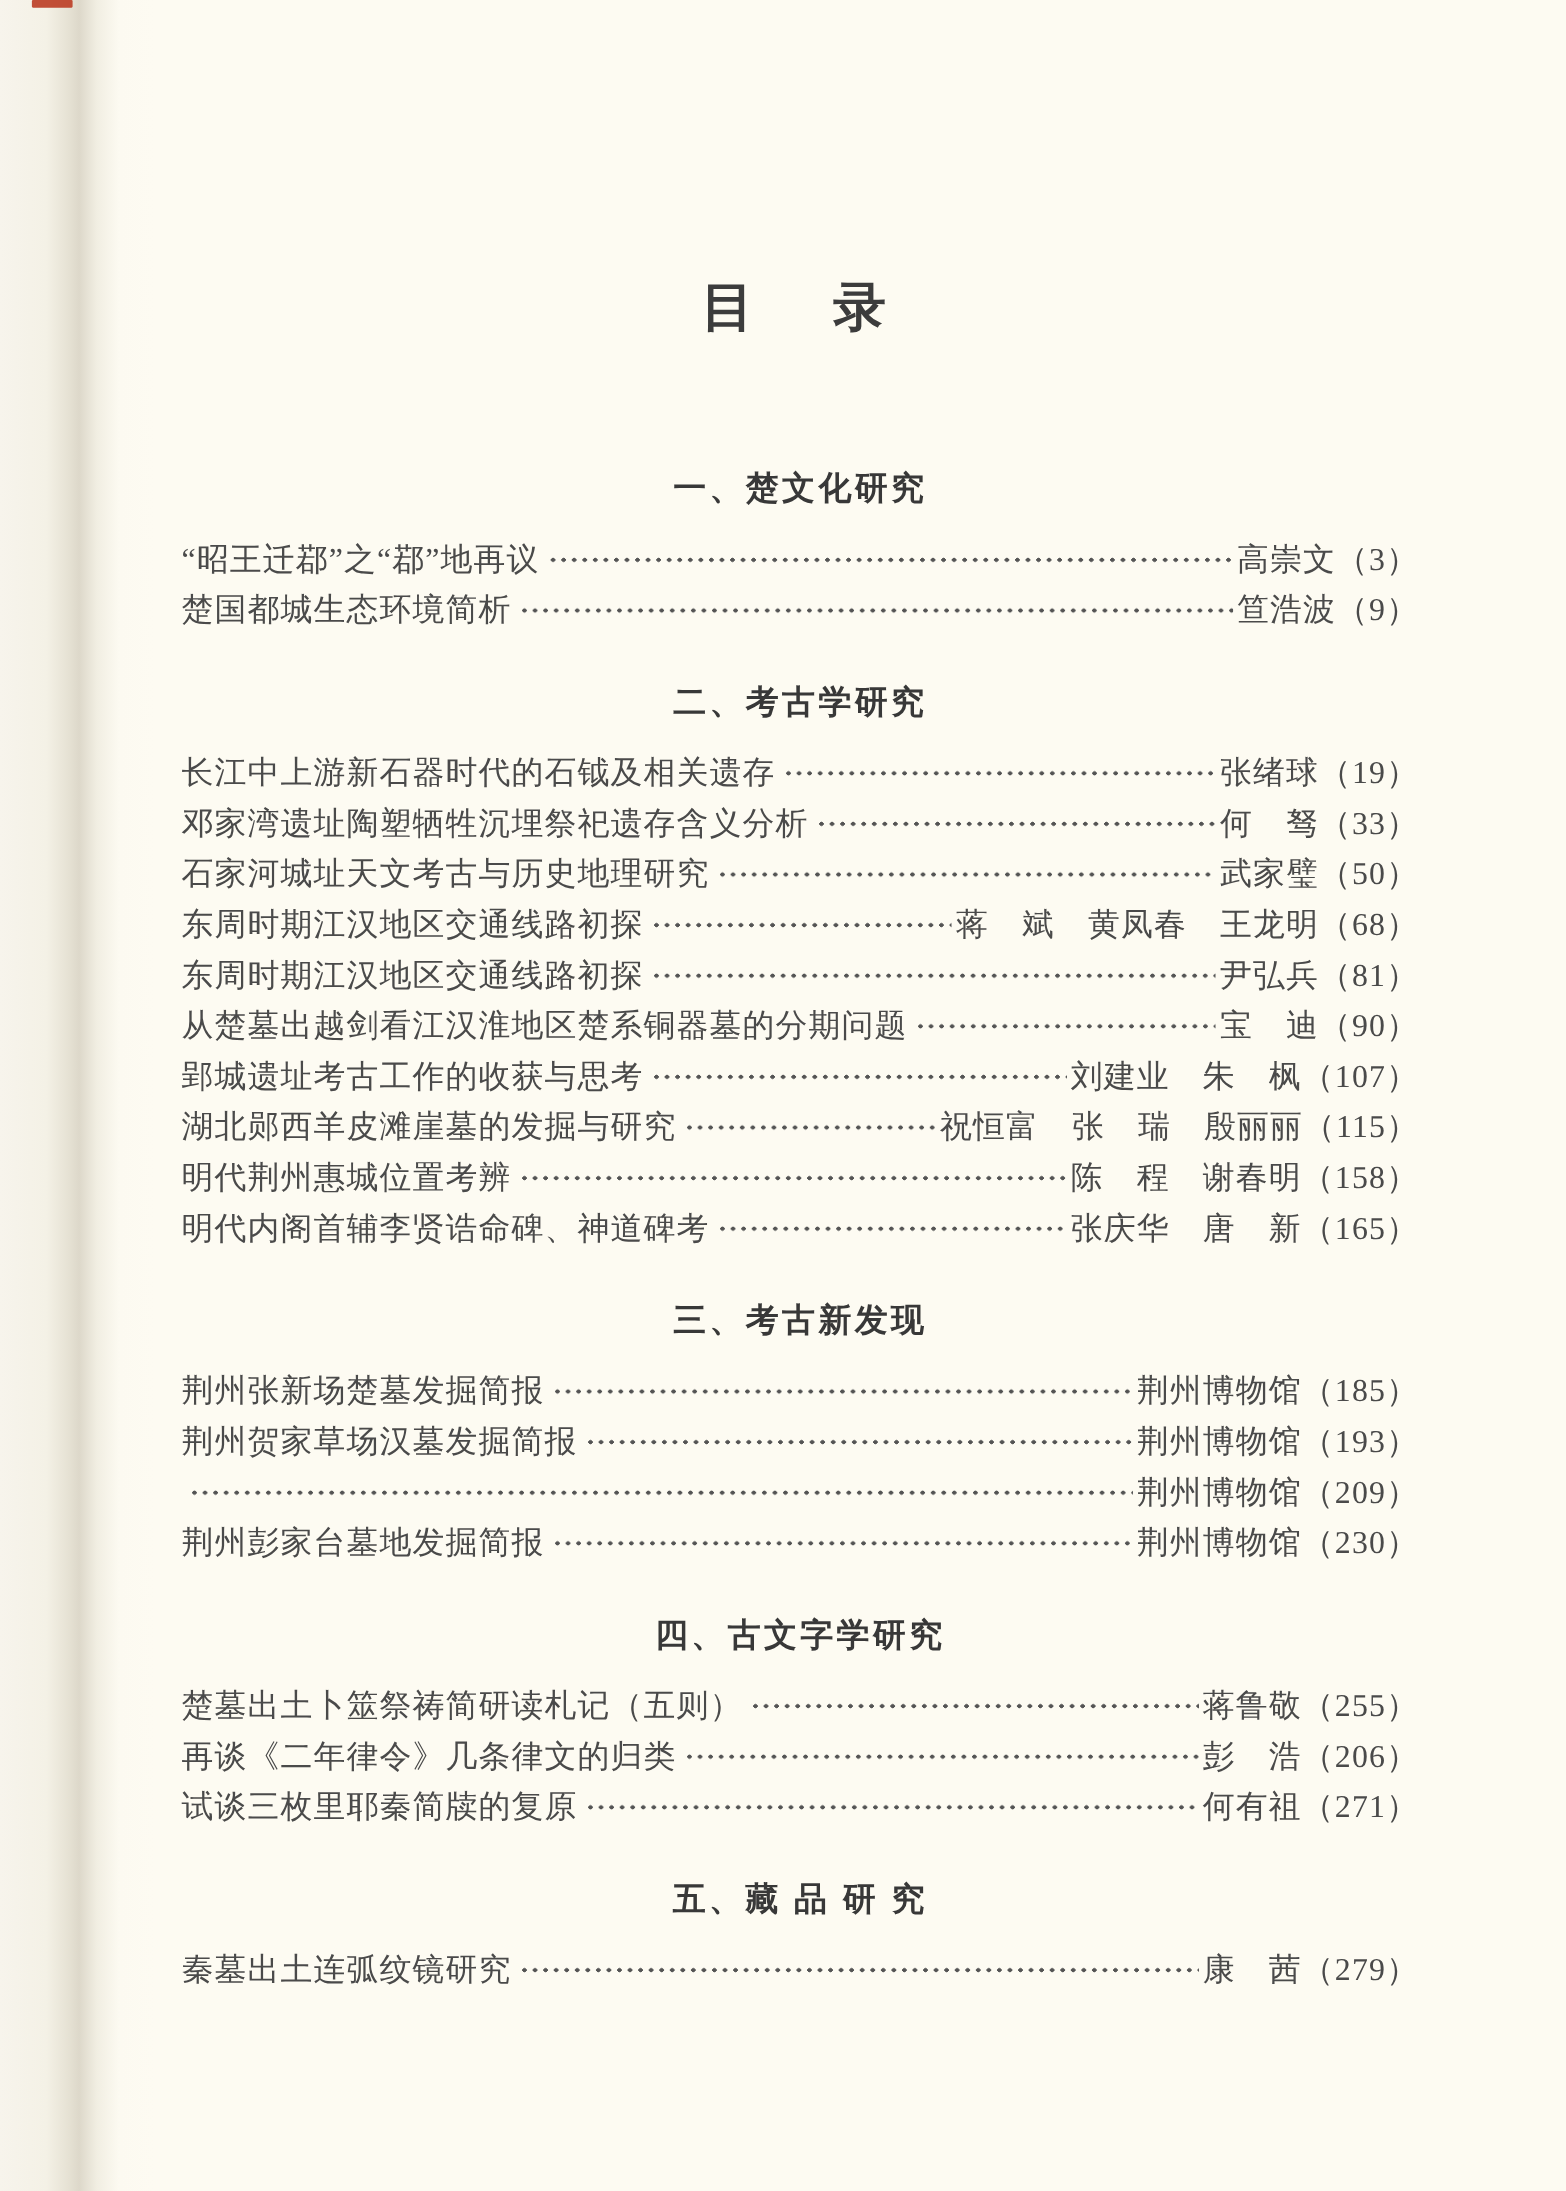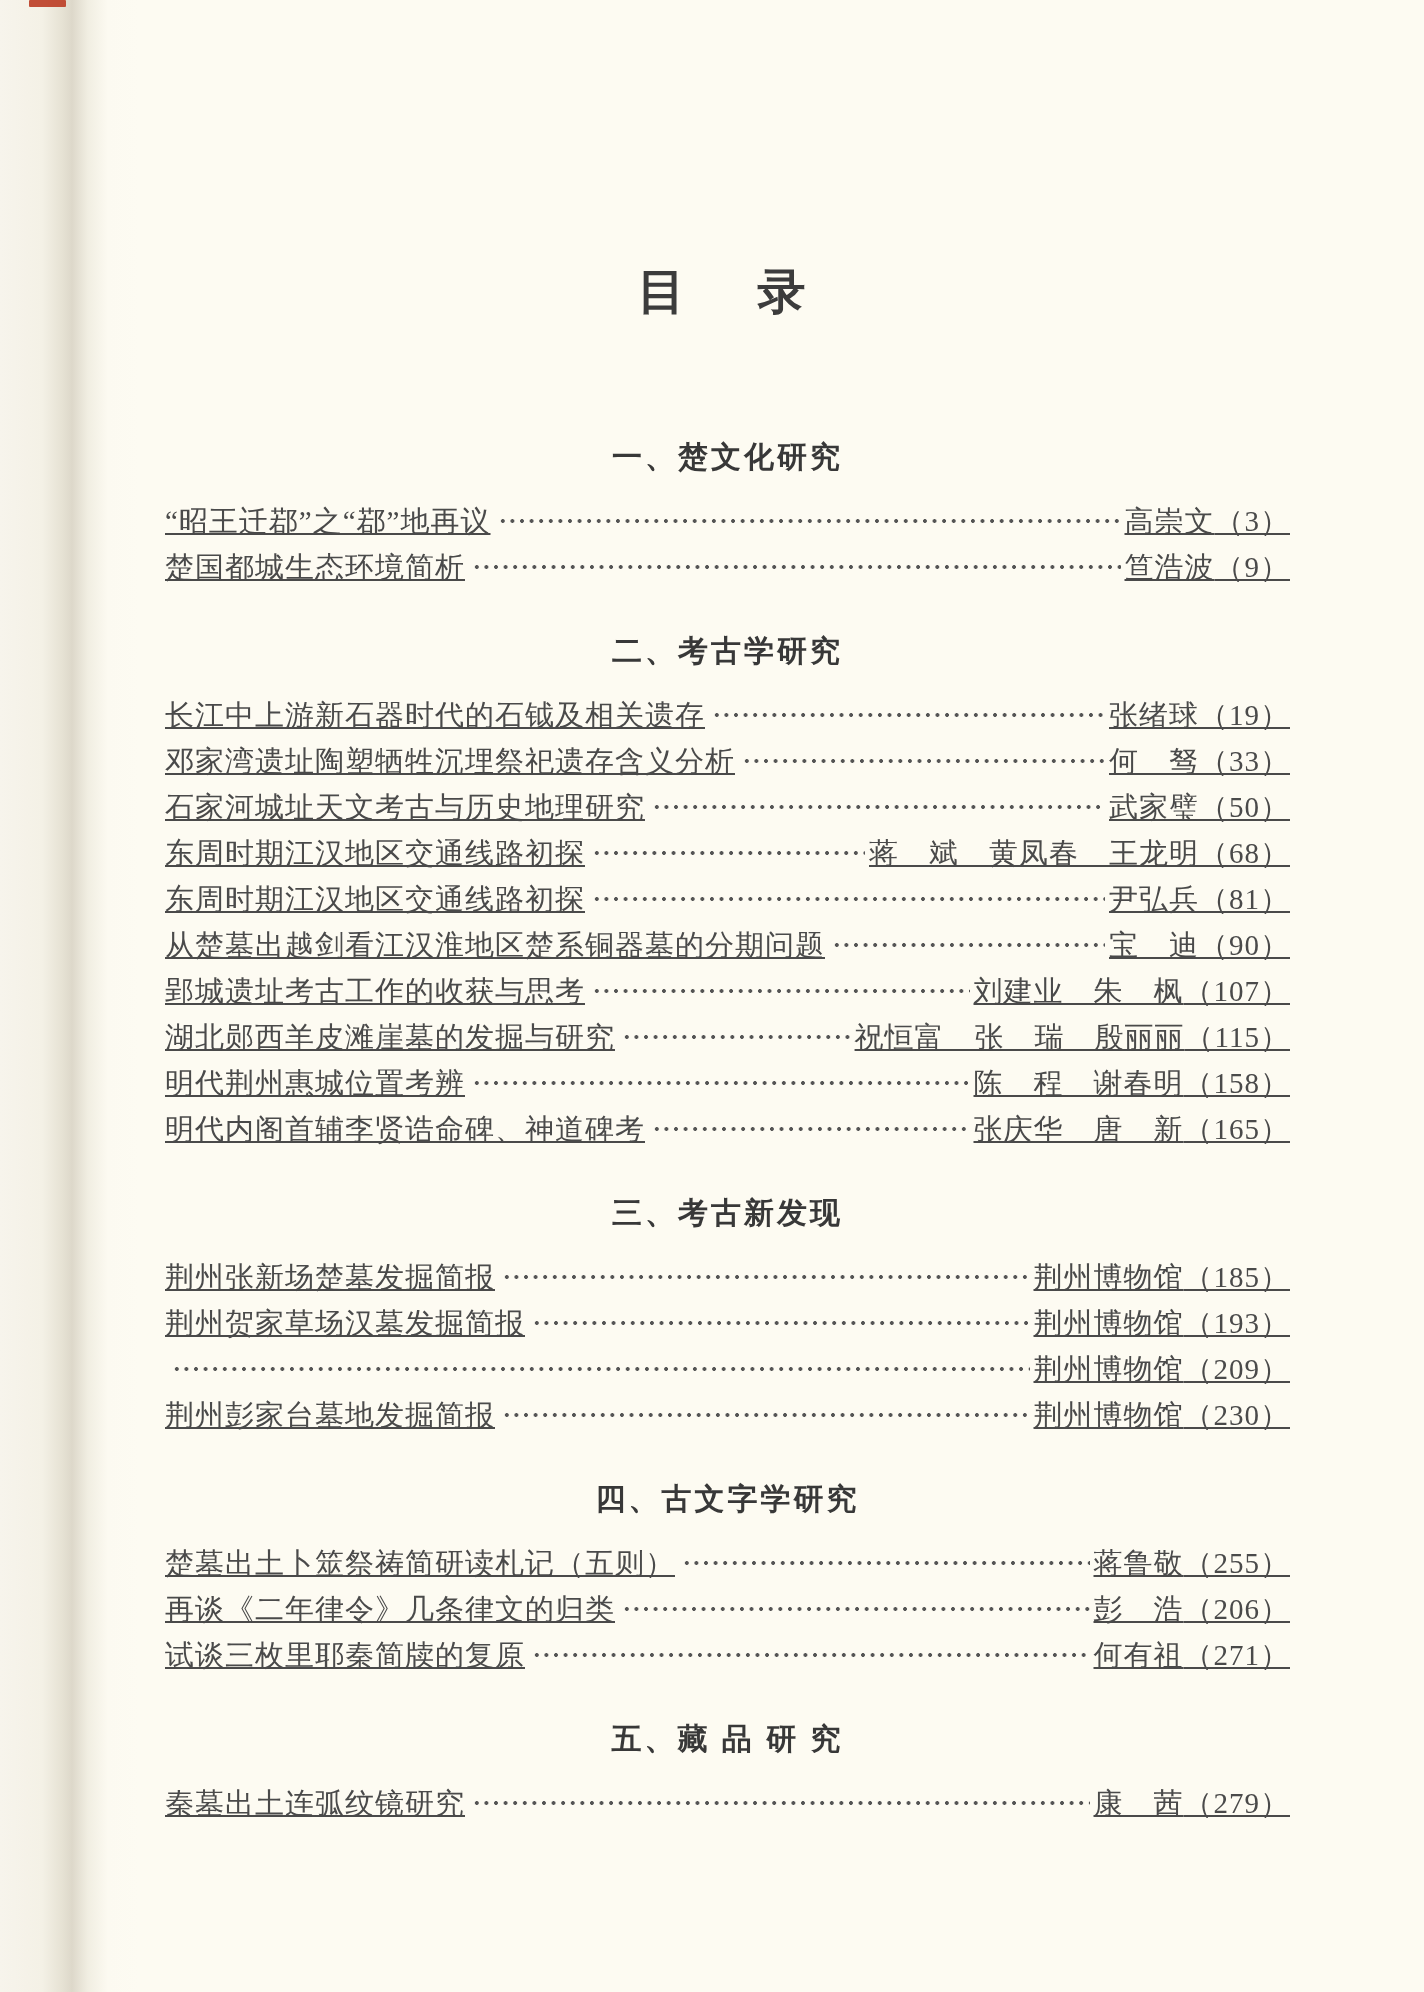--- a/index.html
+++ b/index.html
@@ -15,21 +15,21 @@
     background:linear-gradient(90deg,
       #f7f4ec 0px,#f4f1e6 42px,#e6e2d4 62px,#ddd8ca 72px,
       #f1eee2 88px,#fcfaf1 108px,#fdfbf2 140px,#fdfbf2 100%);
     color:#464646;
   }
   .scan-artifact{
     position:absolute;left:29px;top:0;width:37px;height:7px;
     background:#bb3c24;border-radius:1px;opacity:.9;
   }
   .content{
-    position:absolute;left:165px;top:12px;width:1125px;
+    position:absolute;left:165px;top:0;width:1125px;
   }
   h1.title{
     margin:250px 0 0 0;
     text-align:center;
     font-size:48px;line-height:60px;
     font-weight:700;letter-spacing:12px;
     color:#3c3c3c;
     font-family:"Liberation Serif","DejaVu Serif",serif;
   }
   .toc-section .sec-h{
@@ -38,21 +38,20 @@
     font-size:30px;line-height:38px;
     font-weight:700;letter-spacing:3px;
     color:#383838;
     font-family:"Liberation Sans","DejaVu Sans",sans-serif;
   }
   .toc-section:first-child .sec-h{margin-top:116px;}
   .row{
     display:flex;
     font-size:29px;line-height:46px;
     color:#4a4a4a;
-    text-decoration:underline;
   }
   .etitle{white-space:nowrap;letter-spacing:1px;}
   .leader{
     flex:1;min-width:18px;height:46px;
     margin:0 4px 0 7px;
     background-image:radial-gradient(circle,#545454 1.8px,rgba(0,0,0,0) 2.1px);
     background-size:9.6px 9.6px;
     background-repeat:repeat-x;
     background-position:left center;
   }

